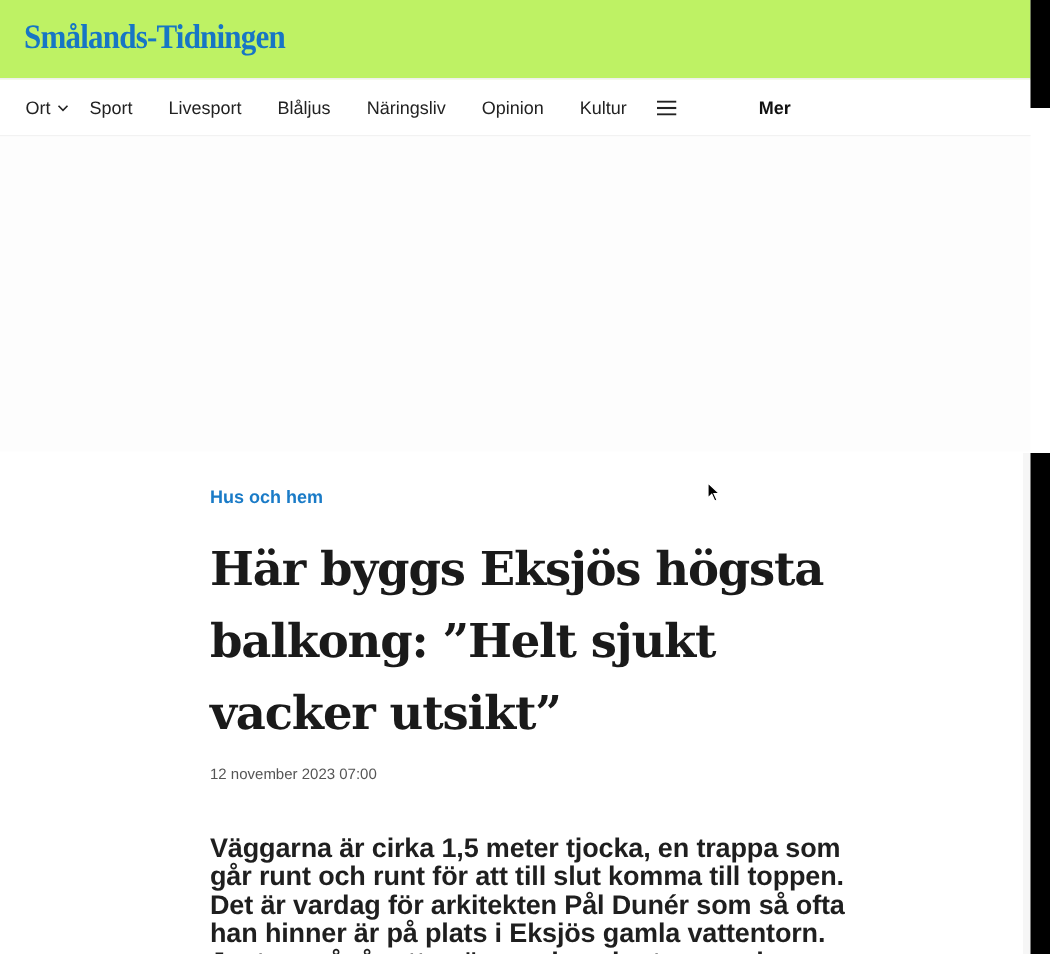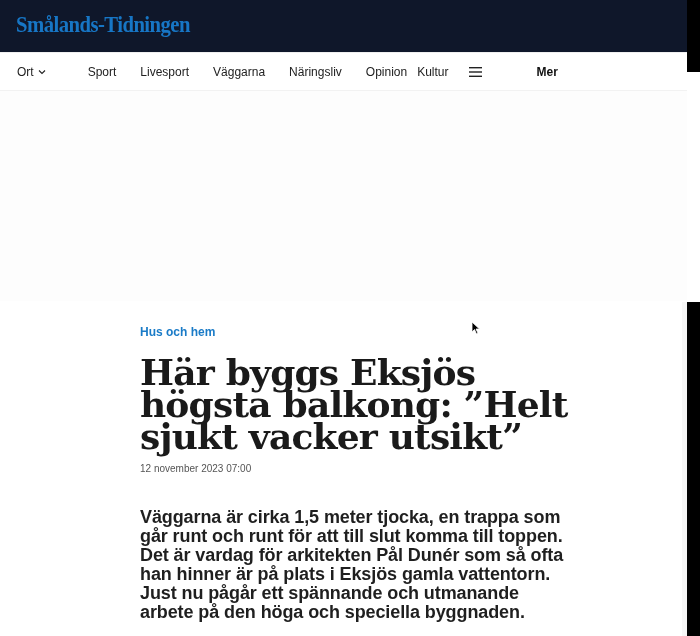--- a/index.html
+++ b/index.html
@@ -3,21 +3,21 @@
 <meta charset="utf-8">
 <style>
   html, body { margin: 0; padding: 0; }
   body {
     width: 700px; height: 636px; overflow: hidden; position: relative;
     background: #ffffff; color: #1a1a1a;
     font-family: "Liberation Sans", sans-serif;
   }
   .topbar {
     position: absolute; left: 0; top: 0; width: 687px; height: 52px;
-    background: #0f172a; border-bottom: 1px solid #efefef;
+    background: #bef264; border-bottom: 1px solid #efefef;
   }
   .logo {
     position: absolute; left: 16px; top: 12px;
     font-family: "Liberation Serif", serif; font-weight: bold;
     font-size: 23px; letter-spacing: -0.6px; color: #1776c5;
     transform: scaleX(0.9); transform-origin: left center;
     text-decoration: none; white-space: nowrap;
   }
   .nav {
     position: absolute; left: 0; top: 53px; width: 687px; height: 37px;
@@ -48,21 +48,21 @@
   .article {
     position: absolute; left: 140px; top: 322px; width: 440px;
   }
   .category {
     font-size: 12px; font-weight: bold; color: #1a7bc7; text-decoration: none;
     display: inline-block; cursor: pointer;
   }
   .headline {
     margin: 16px 0 0 0;
     font-family: "DejaVu Serif", serif; font-weight: bold;
-    font-size: 36px; line-height: 32px; letter-spacing: -0.8px; color: #1a1a1a;
+    font-size: 31px; line-height: 48px; letter-spacing: -0.8px; color: #1a1a1a;
     width: 440px;
   }
   .dateline {
     margin-top: 11px; font-size: 10px; color: #555;
   }
   .lead {
     margin-top: 34px; font-size: 18px; line-height: 19px; font-weight: bold;
     color: #1f1f1f; width: 430px; letter-spacing: -0.1px;
   }
   .lead p { margin: 0; }
@@ -77,36 +77,36 @@
   <a class="logo">Smålands-Tidningen</a>
 </div>
 
 <nav class="nav">
   <div class="nav-item">
     <span>Ort</span>
     <svg class="chev" viewBox="0 0 8 8">
       <path d="M1 2.5 L4 5.5 L7 2.5" fill="none" stroke="#222" stroke-width="1.1"></path>
     </svg>
   </div>
-  <div class="nav-item" style="margin-left:36px">
+  <div class="nav-item" style="margin-left:8px">
     <span>Sport</span>
   </div>
   <div class="nav-item" style="margin-left:18px">
     <span>Livesport</span>
   </div>
   <div class="nav-item" style="margin-left:18px">
-    <span>Väggarna</span>
+    <span>Blåljus</span>
   </div>
   <div class="nav-item" style="margin-left:18px">
     <span>Näringsliv</span>
   </div>
   <div class="nav-item" style="margin-left:18px">
     <span>Opinion</span>
   </div>
-  <div class="nav-item" style="margin-left:4px">
+  <div class="nav-item" style="margin-left:18px">
     <span>Kultur</span>
   </div>
   <div class="nav-item nav-more">
     <svg class="burger" viewBox="0 0 13 10">
       <rect x="0" y="0" width="13" height="1.4" fill="#222"></rect>
       <rect x="0" y="4.3" width="13" height="1.4" fill="#222"></rect>
       <rect x="0" y="8.6" width="13" height="1.4" fill="#222"></rect>
     </svg>
     <span>Mer</span>
   </div>

